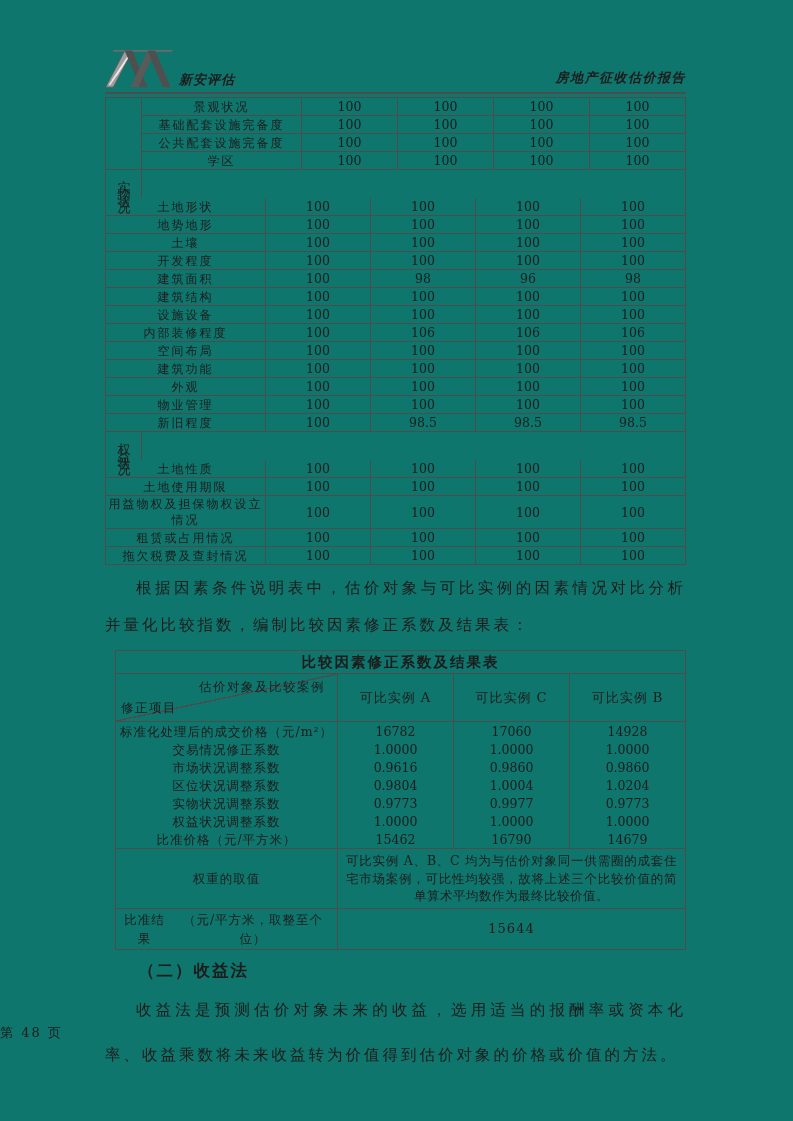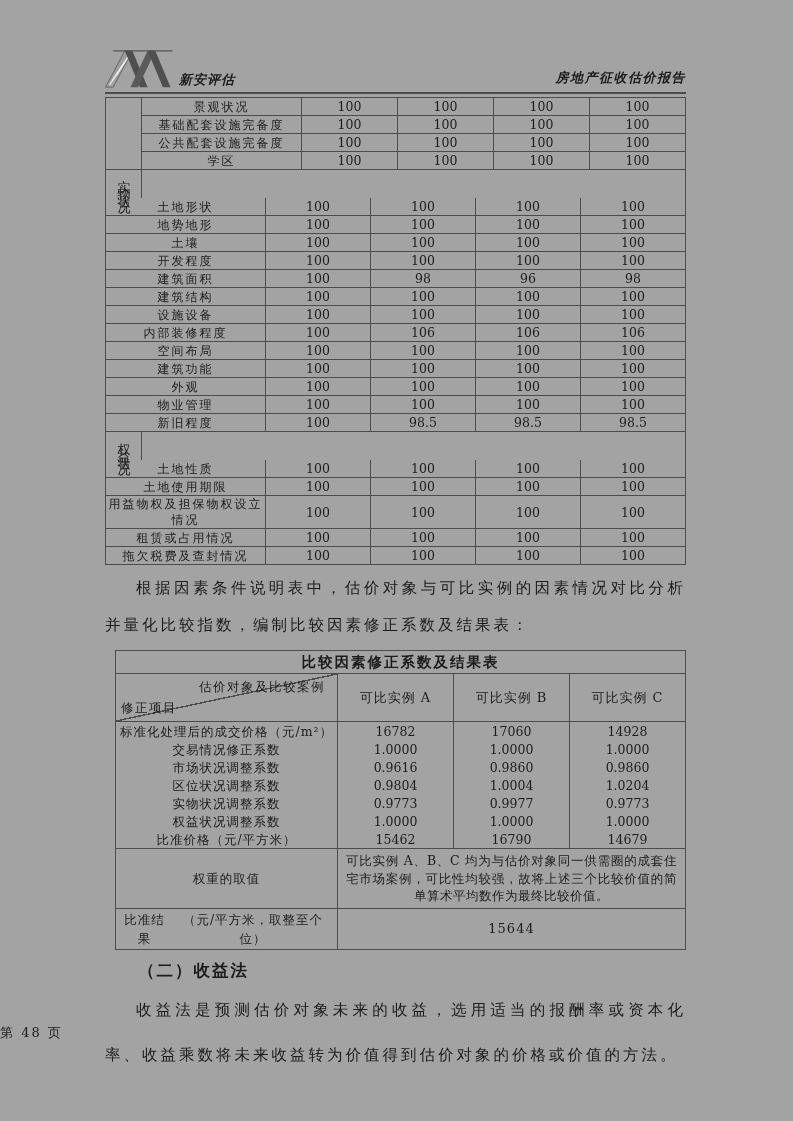--- a/index.html
+++ b/index.html
@@ -1,18 +1,18 @@
 <!DOCTYPE html>
 <html><head>
 <meta charset="utf-8">
 <style>
   * { box-sizing: border-box; margin: 0; padding: 0; }
   html,body { background:#ffffff; }
   body { font-family: "DejaVu Serif", "Liberation Serif", serif; color:#1c1c1c; }
-  .page { position:relative; width:793px; height:1121px; background:#a3a3a3; overflow:hidden;
+  .page { position:relative; width:793px; height:1121px; background:#0f766e; overflow:hidden;
           padding:46px 107px 0 105px; }
 
   
   .hdr { display:flex; justify-content:space-between; align-items:flex-end;
          border-bottom:2px solid #4c4c4c; padding-bottom:2px; height:48px; }
   .hdr-left { display:flex; align-items:flex-end; gap:4px; }
   .logo-svg { width:70px; height:42px; display:block; }
   .logo-text { font-style:italic; font-weight:bold; font-size:13px; letter-spacing:1px; padding-bottom:1px; }
   .hdr-right { font-style:italic; font-weight:bold; font-size:13px; letter-spacing:1.5px; padding-bottom:3px; }
 
@@ -288,22 +288,22 @@
   <p class="para">根据因素条件说明表中，估价对象与可比实例的因素情况对比分析并量化比较指数，编制比较因素修正系数及结果表：</p>
 
   <div class="t2">
     <div class="t2-title">比较因素修正系数及结果表</div>
     <div class="t2-head">
       <div class="t2-corner">
         <span class="c-top">估价对象及比较案例</span>
         <span class="c-bot">修正项目</span>
       </div>
       <div class="t2-colhead">可比实例 A</div>
+      <div class="t2-colhead">可比实例 C</div>
       <div class="t2-colhead">可比实例 B</div>
-      <div class="t2-colhead">可比实例 C</div>
     </div>
     <div>
 
         <div class="t2-row">
           <div class="t2-rowlabel">标准化处理后的成交价格（元/m²）</div>
           <div class="t2-val">16782</div>
           <div class="t2-val">17060</div>
           <div class="t2-val">14928</div>
         </div>
 

